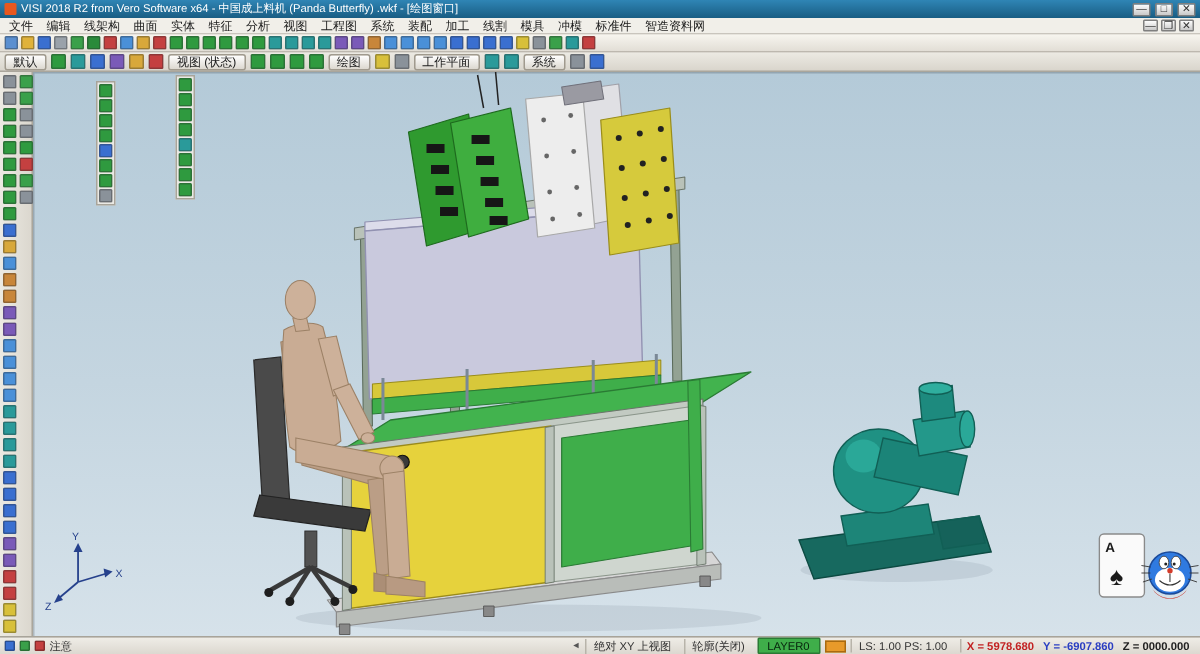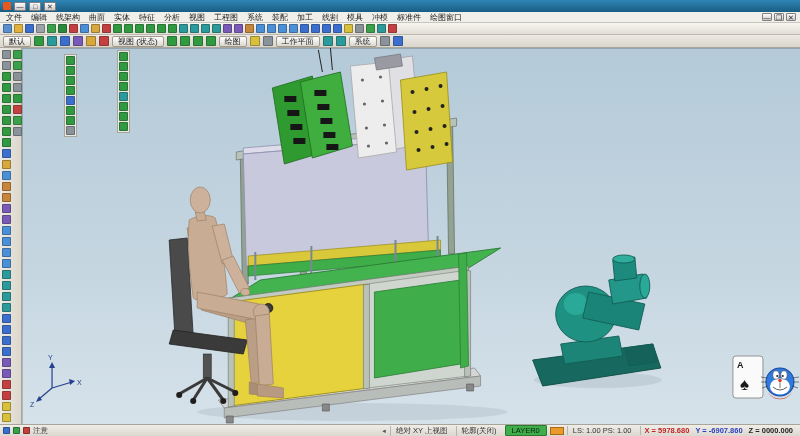--- a/index.html
+++ b/index.html
@@ -62,20 +62,21 @@
   .cy{color:#2a3ec2;font-weight:700;}
   .cz{color:#222;font-weight:700;text-align:right;}
 </style>
 </head>
 <body>
 
 <div class="app">
 
   <div class="titlebar">
     <span class="t-icon" style="background:#e8581e"></span>
+    <span class="title-text">VISI 2018 R2 from Vero Software x64 - 中国成上料机 (Panda Butterfly) .wkf - [绘图窗口]</span>
     <span class="winbtn">—</span>
     <span class="winbtn">□</span>
     <span class="winbtn">✕</span>
   </div>
 
   <div class="menubar">
     <div class="menu-items">
 
     <span class="menu-item">文件</span>
         <span class="menu-item">编辑</span>
@@ -86,21 +87,21 @@
         <span class="menu-item">分析</span>
         <span class="menu-item">视图</span>
         <span class="menu-item">工程图</span>
         <span class="menu-item">系统</span>
         <span class="menu-item">装配</span>
         <span class="menu-item">加工</span>
         <span class="menu-item">线割</span>
         <span class="menu-item">模具</span>
         <span class="menu-item">冲模</span>
         <span class="menu-item">标准件</span>
-        <span class="menu-item">绘图窗口</span>
+        <span class="menu-item">智造资料网</span>
       </div>
     <div class="mdi-controls">
       <span class="winbtn">—</span>
       <span class="winbtn">❐</span>
       <span class="winbtn">✕</span>
     </div>
   </div>
 
   <div class="toolbar1">
     <div class="tb1-items">

